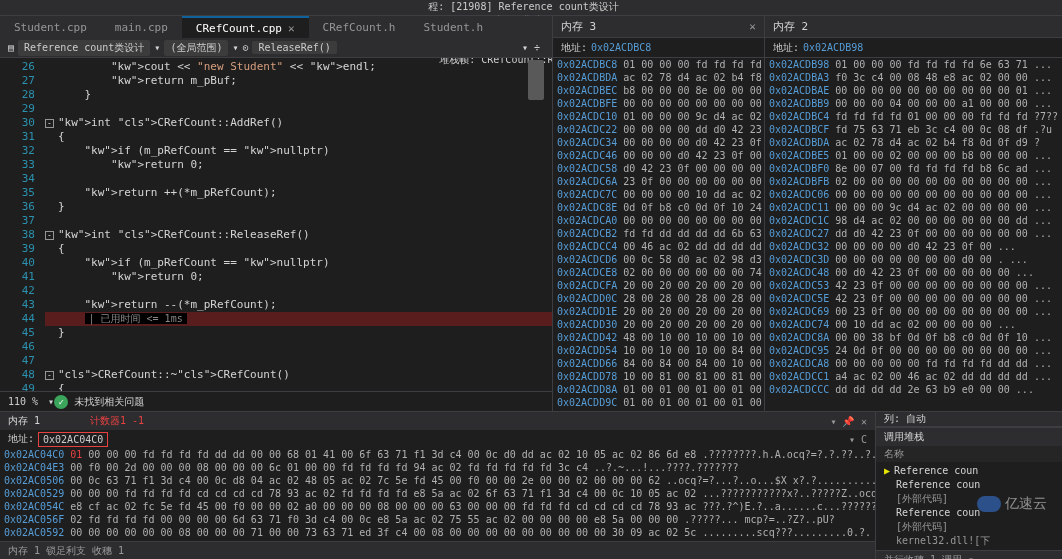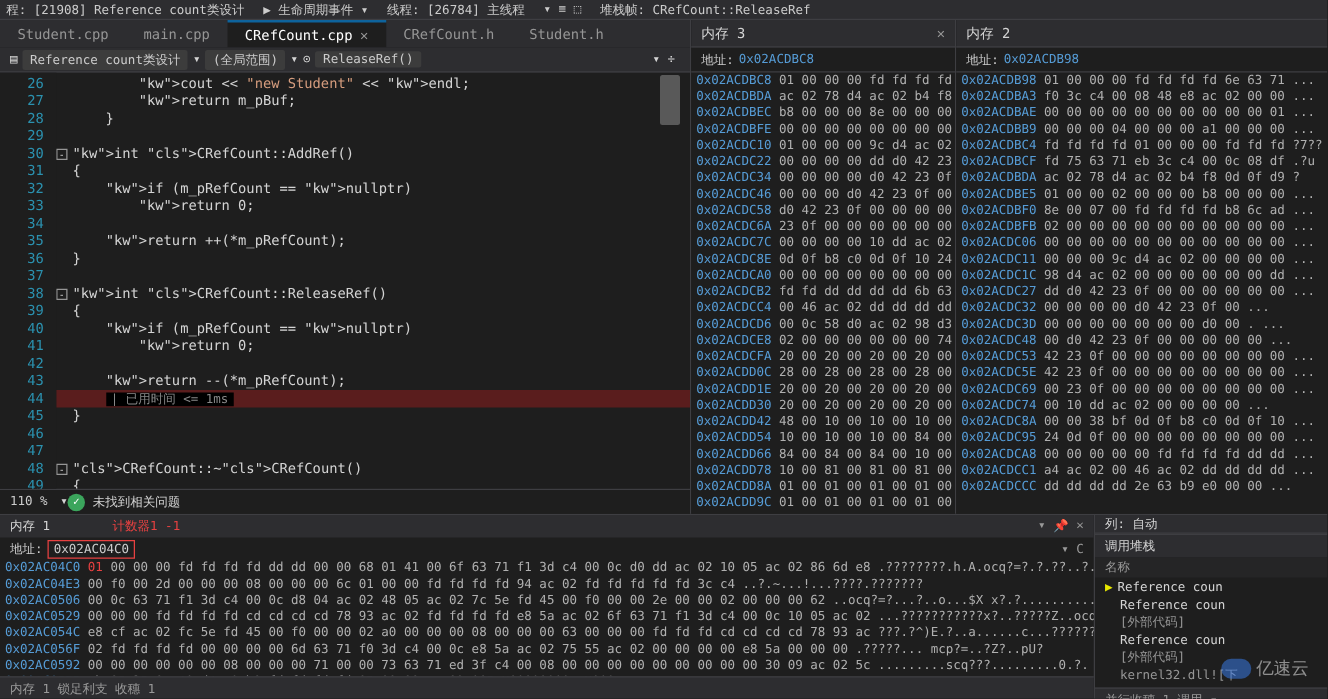--- a/index.html
+++ b/index.html
@@ -1,17 +1,17 @@
 <!DOCTYPE html>
 <html><head>
 <meta charset="utf-8">
 <style>
 * { margin:0; padding:0; box-sizing:border-box; font-family:Consolas,'Microsoft YaHei',monospace; }
 body { background:#1e1e1e; color:#d4d4d4; width:1062px; height:559px; overflow:hidden; font-size:11px; }
-.topbar { height:16px; background:#2d2d30; display:flex; align-items:center; padding:0 5px; font-size:10px; color:#ccc; border-bottom:1px solid #3e3e42; }
+.topbar { height:16px; background:#2d2d30; display:flex; align-items:center; padding:0 5px; font-size:10px; color:#ccc; border-bottom:1px solid #3e3e42;flex-direction:column; }
 .topbar span { margin-right:15px; }
 .main-area { display:flex; height:395px; }
 .left-pane { width:639px; display:flex; flex-direction:column; border-right:1px solid #3e3e42; }
 .tabs { height:22px; background:#2d2d30; display:flex; font-size:11px; }
 .tab { padding:3px 14px; color:#969696; cursor:pointer; display:flex; align-items:center; }
 .tab.active { background:#1e1e1e; color:#fff; border-top:2px solid #0e639c; }
 .tab-close { margin-left:6px; color:#999; }
 .breadcrumbs { height:20px; background:#2d2d30; display:flex; align-items:center; padding:0 8px; font-size:10px; border-bottom:1px solid #3e3e42; }
 .breadcrumbs span { margin-right:4px; }
 .bc-item { padding:1px 6px; background:#3c3c3c; border-radius:2px; color:#ccc; }
@@ -50,21 +50,21 @@
 .bottom-right { flex:1; display:flex; flex-direction:column; }
 .callstack { flex:1; border-top:1px solid #3e3e42; }
 .cs-header { height:18px; background:#2d2d30; padding:0 8px; font-size:10px; display:flex; align-items:center; }
 .cs-name { height:16px; background:#252526; padding:0 8px; font-size:10px; display:flex; align-items:center; color:#999; }
 .cs-rows { font-size:10px; line-height:14px; padding:2px 0; }
 .cs-row { padding:0 8px; display:flex; align-items:center; }
 .cs-arrow { color:#e8e800; margin-right:4px; }
 .cs-ext { color:#969696; }
 .auto-pane { height:18px; background:#2d2d30; padding:0 8px; font-size:10px; display:flex; align-items:center; border-bottom:1px solid #3e3e42; }
 .collapse-ico { display:inline-block; width:9px; height:9px; border:1px solid #969696; text-align:center; line-height:7px; font-size:8px; margin-right:4px; }
-.watermark { position:absolute; right:15px; bottom:15px; font-size:14px; color:#fff; opacity:0.5; z-index:10; display:flex; align-items:center; }
+.watermark { position:absolute; right:15px; bottom:46px; font-size:14px; color:#fff; opacity:0.5; z-index:10; display:flex; align-items:center; }
 .watermark-icon { width:24px; height:16px; background:#3b82f6; border-radius:8px; margin-right:4px; }
 </style>
 </head>
 <body>
 
 <div class="topbar">
   <span>程:  [21908] Reference count类设计</span>
   <span>▶ 生命周期事件 ▾</span>
   <span>线程:   [26784] 主线程</span>
   <span>▾ ≡ ⬚</span>

